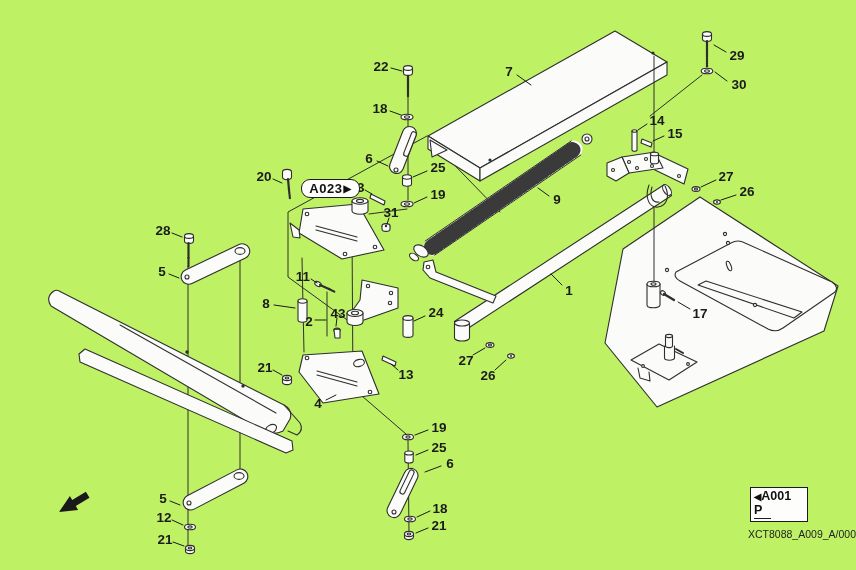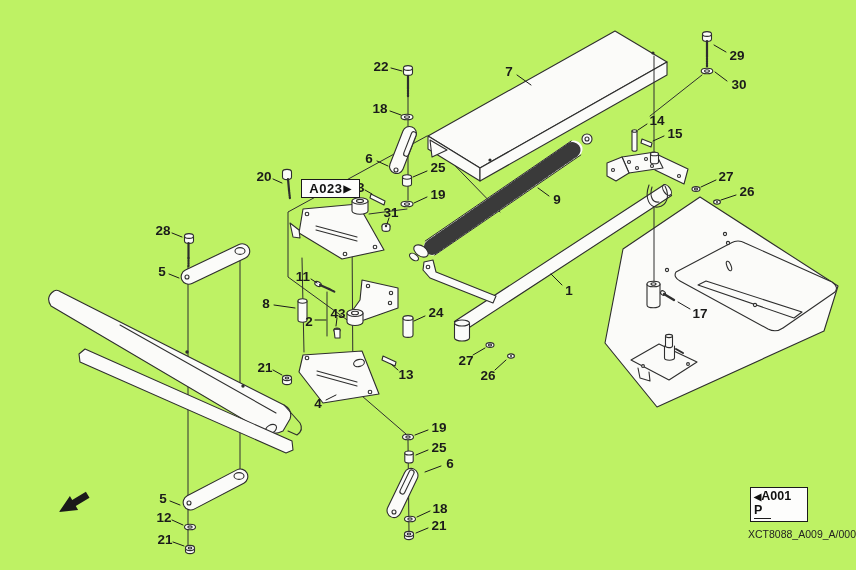--- a/index.html
+++ b/index.html
@@ -1,21 +1,21 @@
 <!DOCTYPE html>
 <html><head>
 <meta charset="utf-8">
 <style>
   html,body{margin:0;padding:0;}
   #stage{position:relative;width:856px;height:570px;background:#bef264;overflow:hidden;
          font-family:"Liberation Sans",sans-serif;}
   svg{position:absolute;left:0;top:0;}
   .tagbox{position:absolute;border:1.6px solid #1b1b1b;background:#fdfdfc;color:#111;
           font-weight:bold;display:flex;align-items:center;justify-content:center;}
-  #ref-tag{left:301px;top:179px;width:57px;height:17px;font-size:13px;letter-spacing:.5px;gap:1px;}
+  #ref-tag{left:301px;top:179px;width:57px;height:17px;font-size:13px;letter-spacing:.5px;gap:1px;border-radius:9px;}
   #ref-tag .arr{font-size:10px;line-height:1;}
   #nav-tag{left:750px;top:487px;width:50px;height:31px;flex-direction:column;align-items:flex-start;
            justify-content:center;padding:1px 3px;font-size:12.5px;line-height:1.1;}
   #nav-tag .l1{display:flex;align-items:center;gap:0;}
   #nav-tag .arr{font-size:9.5px;}
   #nav-tag .sub{border-bottom:1.5px solid #1b1b1b;min-width:17px;}
   #doc-code{position:absolute;left:748px;top:528px;font-size:10.5px;color:#222;white-space:nowrap;}
 </style>
 </head>
 <body>

